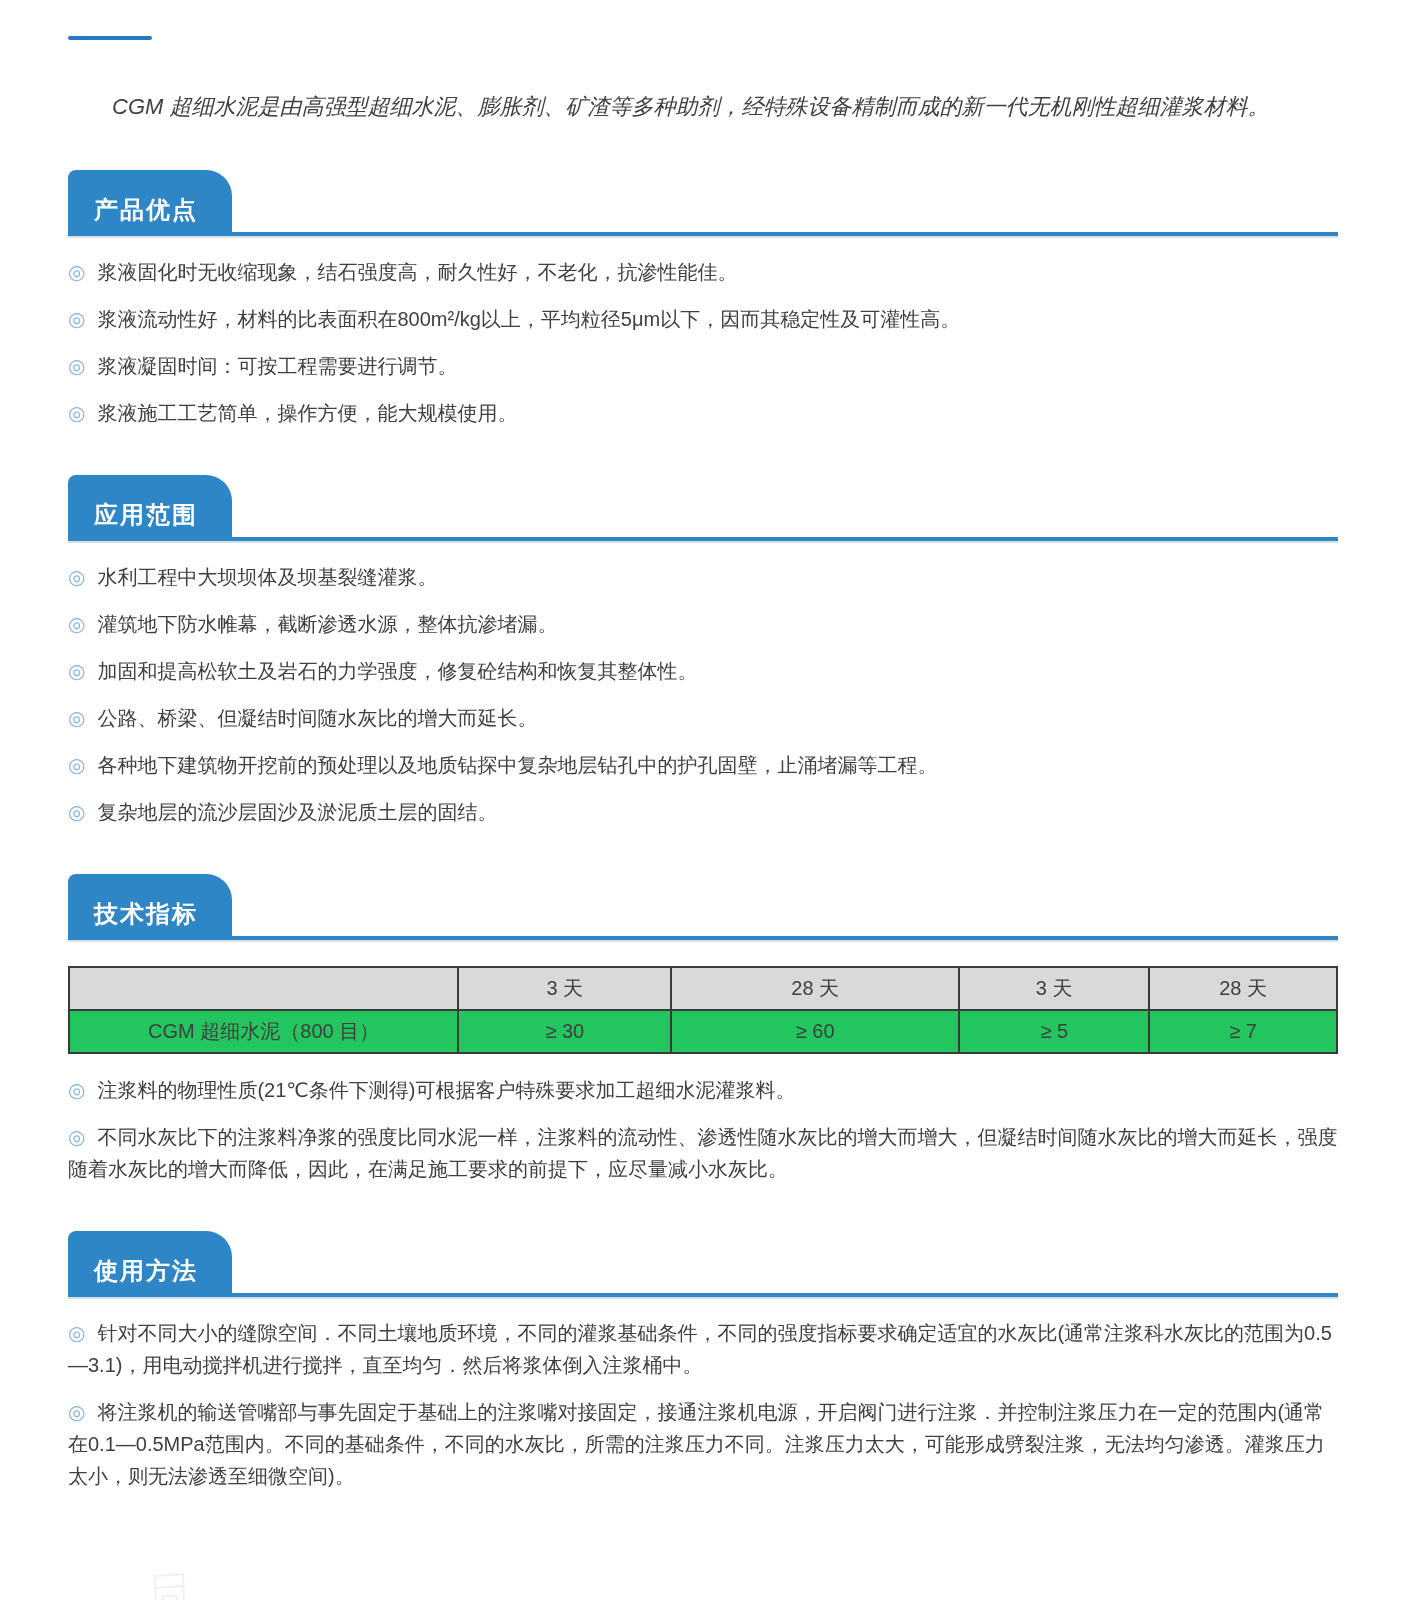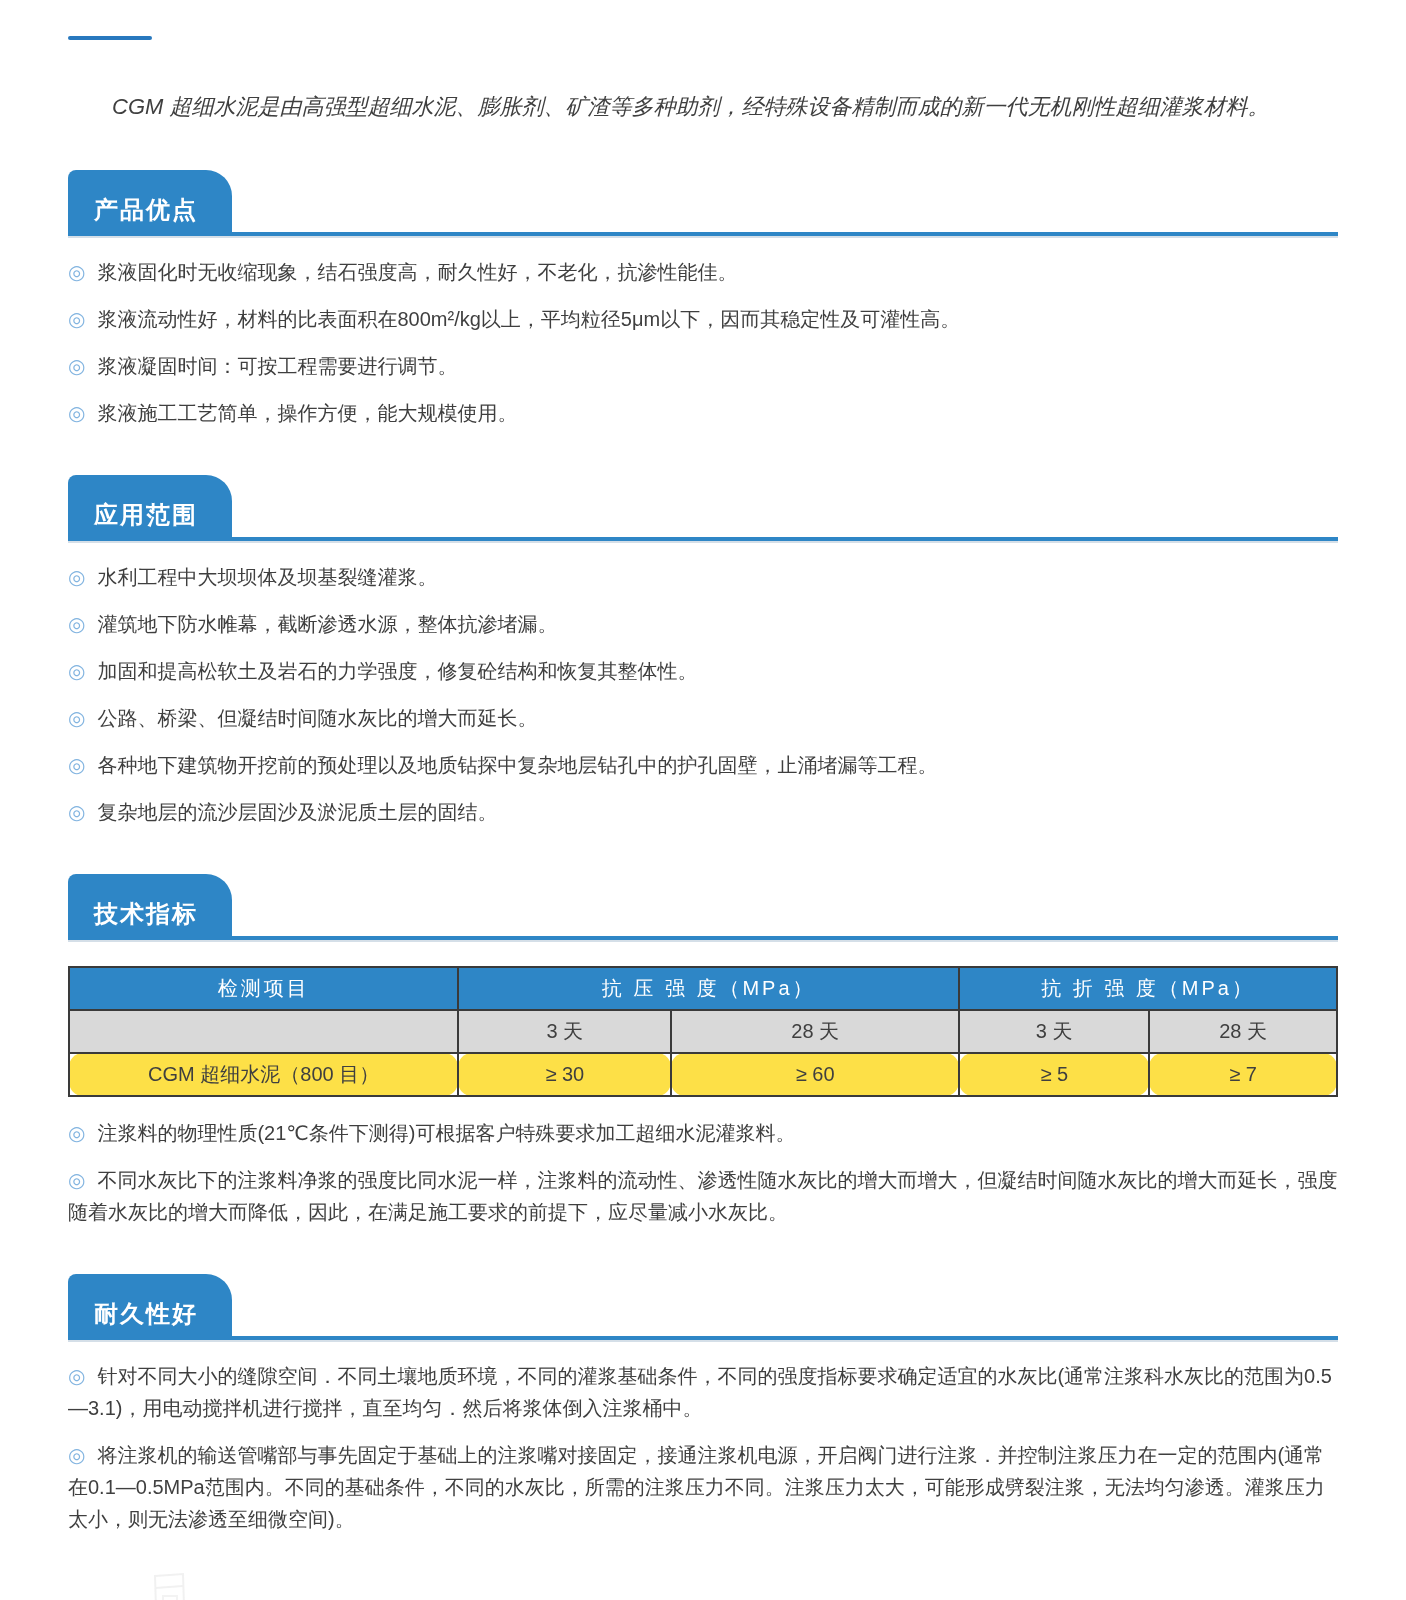--- a/index.html
+++ b/index.html
@@ -37,21 +37,21 @@
   .bullet-icon{color:var(--bullet-color);margin-right:12px;}
   table.spec{
     border-collapse:collapse;width:100%;margin-top:26px;
     text-align:center;font-size:20px;table-layout:fixed;
   }
   table.spec th,table.spec td{border:2px solid var(--tbl-border);padding:7px 4px;}
   table.spec tr.row-group th{
     background:var(--tbl-head-bg);color:#fff;font-weight:normal;letter-spacing:3px;
   }
   table.spec tr.row-sub td{background:var(--tbl-sub-bg);}
-  table.spec tr.row-data td{background:#fde047;border-radius:14px;}
+  table.spec tr.row-data td{background:#22c55e;}
   .notes{margin-top:20px;}
   .watermark{position:absolute;left:145px;top:1572px;opacity:0.55;}
 </style>
 </head>
 <body>
 
 <div class="content">
 
   <div class="title-rule"></div>
 
@@ -96,25 +96,20 @@
 
     <table class="spec">
       <colgroup>
         <col style="width:30.7%">
           <col style="width:16.8%">
           <col style="width:22.7%">
         <col style="width:15.0%">
           <col style="width:14.8%">
       </colgroup>
       <tbody>
-        <tr class="row-group">
-          <th>检测项目</th>
-          <th colspan="2">抗 压 强 度（MPa）</th>
-          <th colspan="2">抗 折 强 度（MPa）</th>
-        </tr>
         <tr class="row-sub">
           <td></td>
           <td>3 天</td>
           <td>28 天</td>
           <td>3 天</td>
           <td>28 天</td>
         </tr>
         <tr class="row-data">
           <td>CGM 超细水泥（800 目）</td>
           <td>≥ 30</td>
@@ -127,21 +122,21 @@
 
     <ul class="bullets notes">
         <li><span class="bullet-icon">◎</span><span>注浆料的物理性质(21℃条件下测得)可根据客户特殊要求加工超细水泥灌浆料。</span></li>
         <li><span class="bullet-icon">◎</span><span>不同水灰比下的注浆料净浆的强度比同水泥一样，注浆料的流动性、渗透性随水灰比的增大而增大，但凝结时间随水灰比的增大而延长，强度随着水灰比的增大而降低，因此，在满足施工要求的前提下，应尽量减小水灰比。</span></li>
       </ul>
   </section>
 
   <section class="section">
     <div class="section-bar">
       <div class="badge">
-        <span>耐久性好</span>
+        <span>使用方法</span>
       </div>
     </div>
     <ul class="bullets">
         <li><span class="bullet-icon">◎</span><span>针对不同大小的缝隙空间．不同土壤地质环境，不同的灌浆基础条件，不同的强度指标要求确定适宜的水灰比(通常注浆科水灰比的范围为0.5—3.1)，用电动搅拌机进行搅拌，直至均匀．然后将浆体倒入注浆桶中。</span></li>
         <li><span class="bullet-icon">◎</span><span>将注浆机的输送管嘴部与事先固定于基础上的注浆嘴对接固定，接通注浆机电源，开启阀门进行注浆．并控制注浆压力在一定的范围内(通常在0.1—0.5MPa范围内。不同的基础条件，不同的水灰比，所需的注浆压力不同。注浆压力太大，可能形成劈裂注浆，无法均匀渗透。灌浆压力太小，则无法渗透至细微空间)。</span></li>
       </ul>
   </section>
 
 </div>
 

